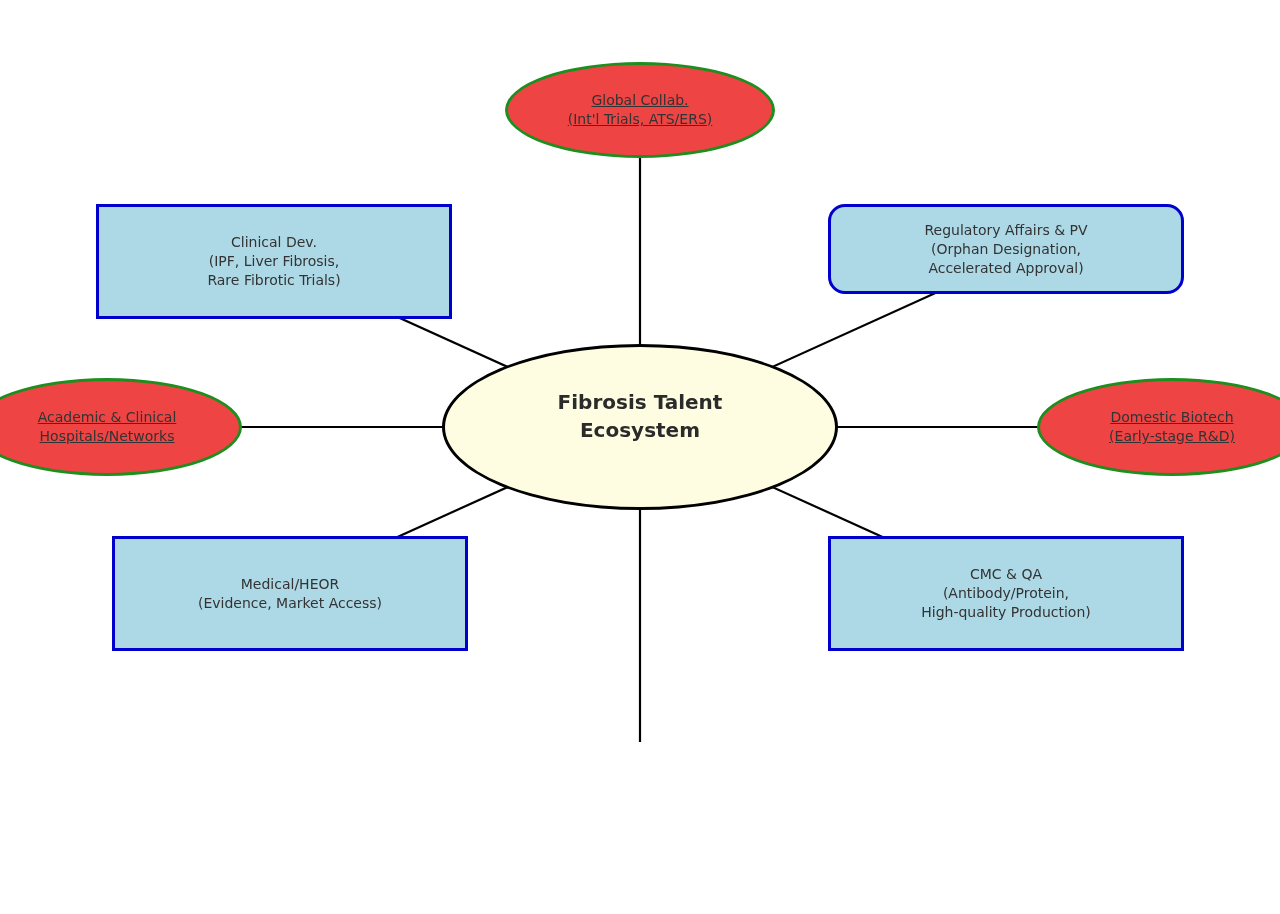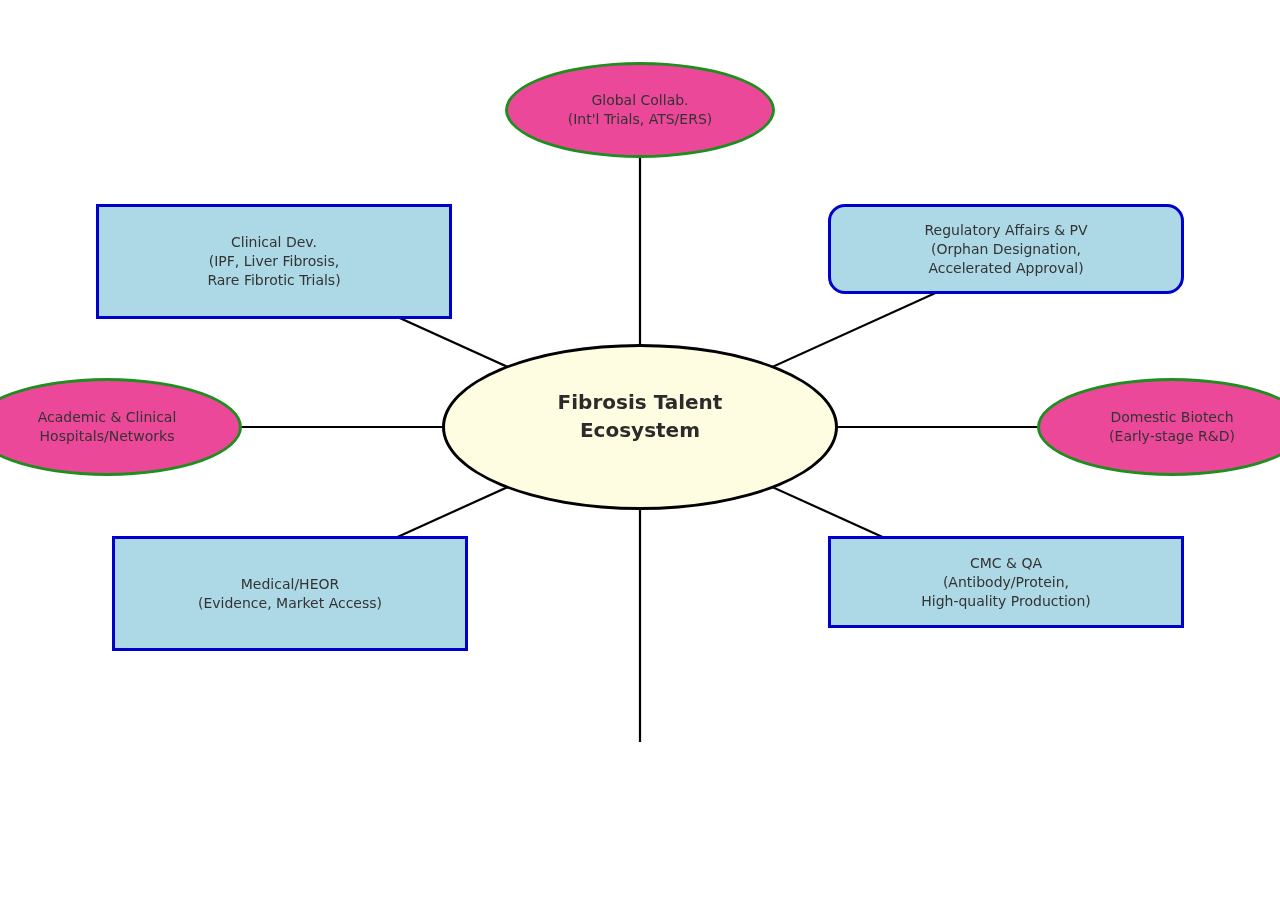--- a/index.html
+++ b/index.html
@@ -40,22 +40,23 @@
     align-items: center;
     justify-content: center;
     text-align: center;
     white-space: pre-line;
     font-size: 14px;
     line-height: 19px;
     color: #333333;
   }
   .node.ellipse {
     border-radius: 50%;
-    background: #ec4899;
+    background: #ef4444;
     border: 3px solid #1E8E1E;
+    text-decoration: underline;
   }
   .node.rect {
     background: #ADD8E6;
     border: 3px solid #0000CD;
     text-align: center;
   }
   .node.hub {
     border-radius: 50%;
     background: #FFFDE1;
     border: 3px solid #000000;
@@ -65,21 +66,21 @@
     color: #2B2B2B;
     padding-bottom: 22px;
   }
   
   #node-global-collab   { left: 505px;  top: 62px;  width: 270px; height: 96px; }
   #node-clinical-dev    { left: 96px;   top: 204px; width: 356px; height: 115px; }
   #node-regulatory-pv   { left: 828px;  top: 204px; width: 356px; height: 90px; border-radius: 17px; }
   #node-academic        { left: -28px;  top: 378px; width: 270px; height: 98px; }
   #node-domestic        { left: 1037px; top: 378px; width: 270px; height: 98px; }
   #node-medical-heor    { left: 112px;   top: 536px; width: 356px; height: 115px; }
-  #node-cmc-qa          { left: 828px;  top: 536px; width: 356px; height: 92px; }
+  #node-cmc-qa          { left: 828px;  top: 536px; width: 356px; height: 115px; }
   #node-cdmo            { left: 505px;  top: 694px; width: 270px; height: 97px; }
   #node-hub             { left: 442px;  top: 344px; width: 396px; height: 166px; }
   .footer {
     position: absolute;
     top: 881px;
     left: 0;
     width: 100%;
     text-align: center;
     font-size: 15px;
     color: #333333;

